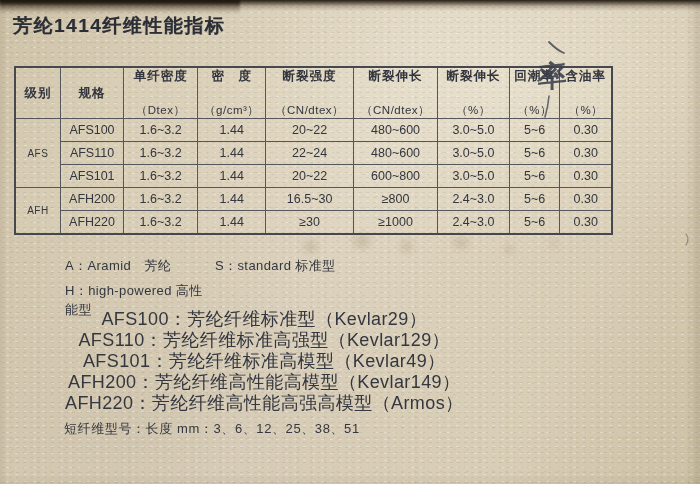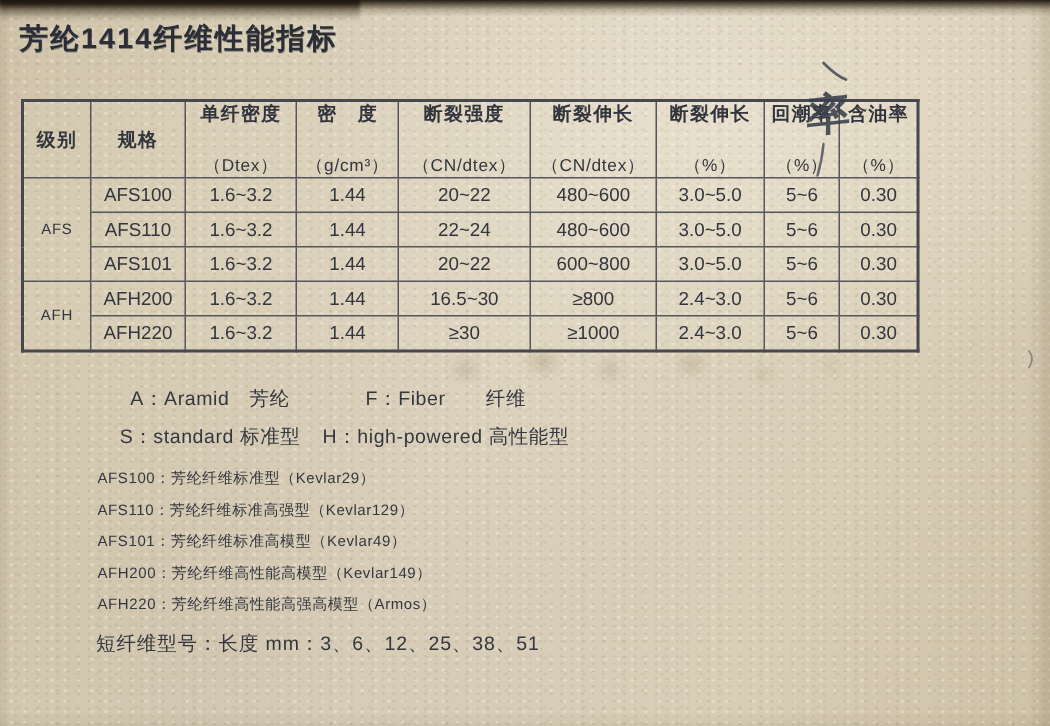--- a/index.html
+++ b/index.html
@@ -86,25 +86,25 @@
       radial-gradient(ellipse 18px 16px at 24% 45%, rgba(150,133,100,0.60), transparent 70%),
       radial-gradient(ellipse 14px 15px at 38% 55%, rgba(150,133,100,0.50), transparent 70%),
       radial-gradient(ellipse 17px 14px at 55% 48%, rgba(150,133,100,0.55), transparent 70%),
       radial-gradient(ellipse 13px 12px at 70% 60%, rgba(150,133,100,0.40), transparent 70%),
       radial-gradient(ellipse 12px 12px at 84% 50%, rgba(150,133,100,0.30), transparent 70%);
   }
 
   .legend {
     position:absolute; left:65px; top:256px; z-index:3;
     display:grid; grid-template-columns:150px auto; row-gap:6px;
-    font-size:13px; line-height:19px; letter-spacing:0.4px; color:#34373f;text-align:center;
+    font-size:13px; line-height:19px; letter-spacing:0.4px; color:#34373f;
   }
   .models {
     position:absolute; left:65px; top:309px; z-index:3;
-    font-size:10px; line-height:21px; letter-spacing:0.4px; color:#34373f;
+    font-size:18px; line-height:21px; letter-spacing:0.4px; color:#34373f;text-align:center;
   }
   .footnote {
     position:absolute; left:64px; top:420px; z-index:3;
     font-size:13px; letter-spacing:0.6px; color:#34373f;
   }
 </style>
 </head>
 <body>
 
 <div class="page">
@@ -223,21 +223,20 @@
 
   <span class="handwritten">率</span>
   <svg class="annotations" width="700" height="484" viewBox="0 0 700 484">
     <path d="M549 42 q 9 9 15 11" stroke="#3a3f4c" stroke-width="1.8" fill="none" stroke-linecap="round" opacity="0.8"></path>
     <path d="M549 96 q -1 11 -4 21" stroke="#3a3f4c" stroke-width="1.6" fill="none" stroke-linecap="round" opacity="0.75"></path>
     <path d="M686 234 q 4 5 0 11" stroke="#4a4f58" stroke-width="1.2" fill="none" stroke-linecap="round" opacity="0.5"></path>
   </svg>
 
   <div class="legend">
     <span>A：Aramid　芳纶</span>
-    <span>F：Fiber　　纤维</span>
     <span>S：standard 标准型</span>
     <span>H：high-powered 高性能型</span>
   </div>
 
   <div class="models">
     <div>AFS100：芳纶纤维标准型（Kevlar29）</div>
     <div>AFS110：芳纶纤维标准高强型（Kevlar129）</div>
     <div>AFS101：芳纶纤维标准高模型（Kevlar49）</div>
     <div>AFH200：芳纶纤维高性能高模型（Kevlar149）</div>
     <div>AFH220：芳纶纤维高性能高强高模型（Armos）</div>

